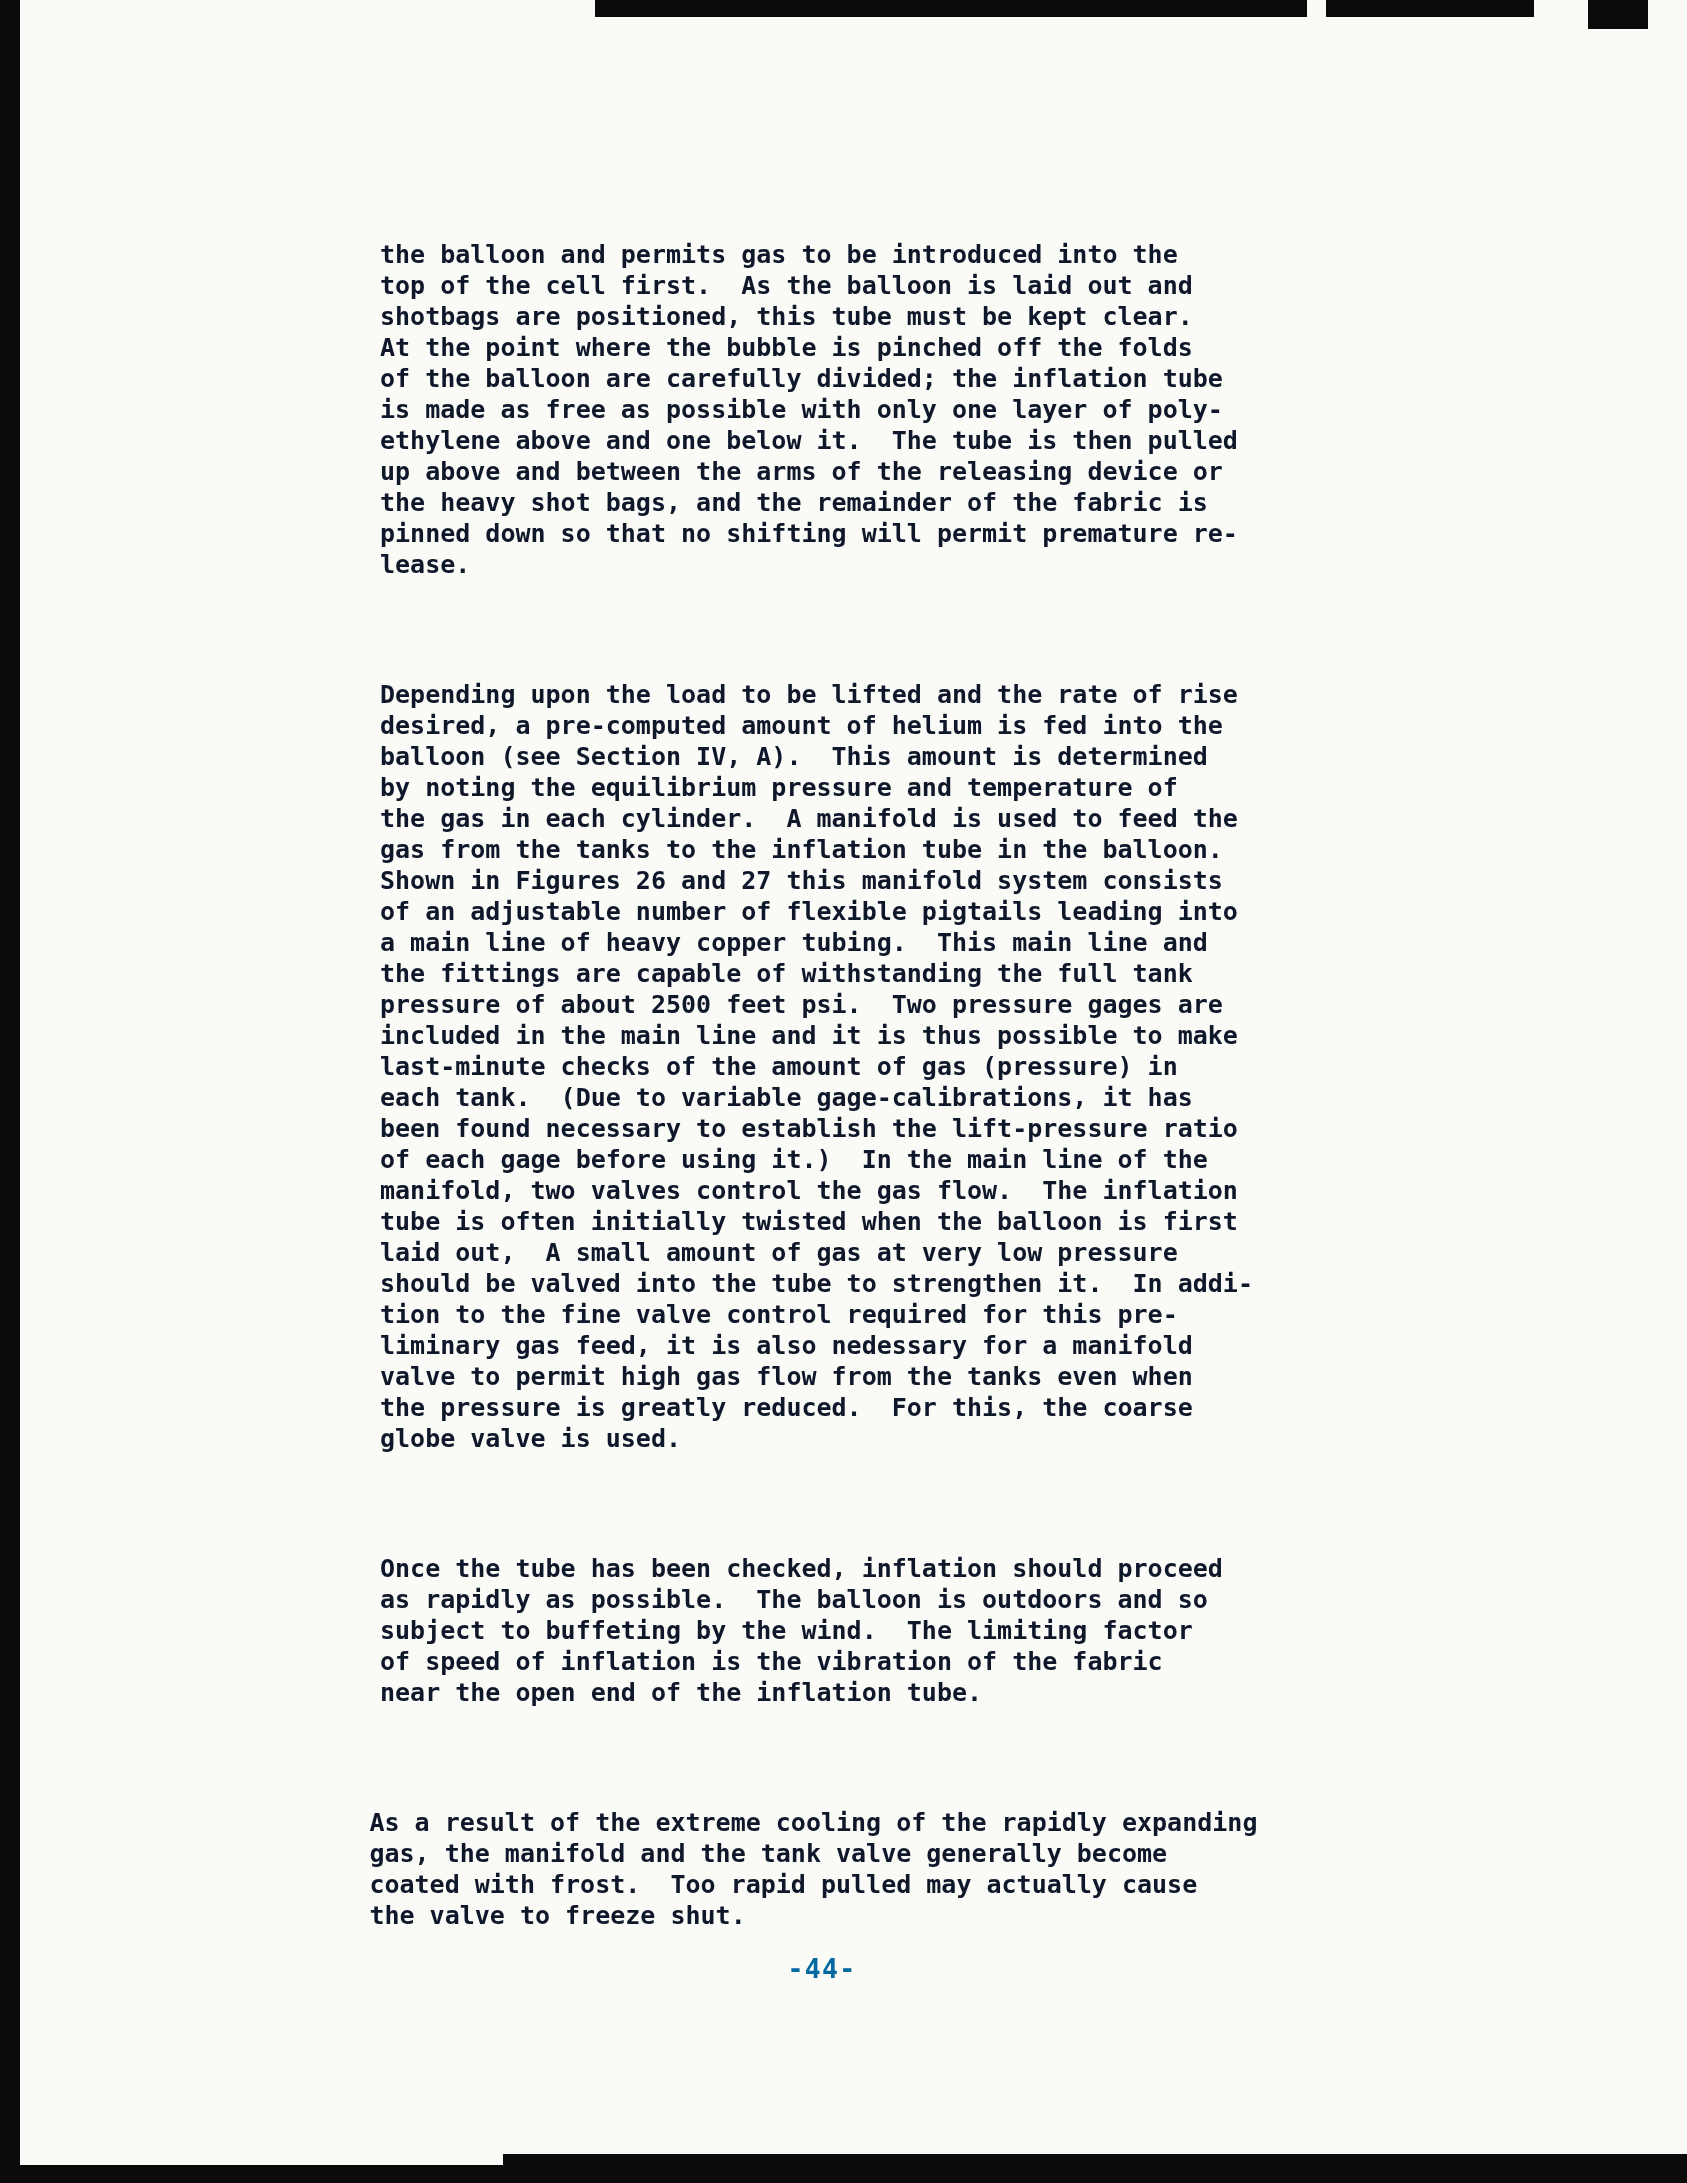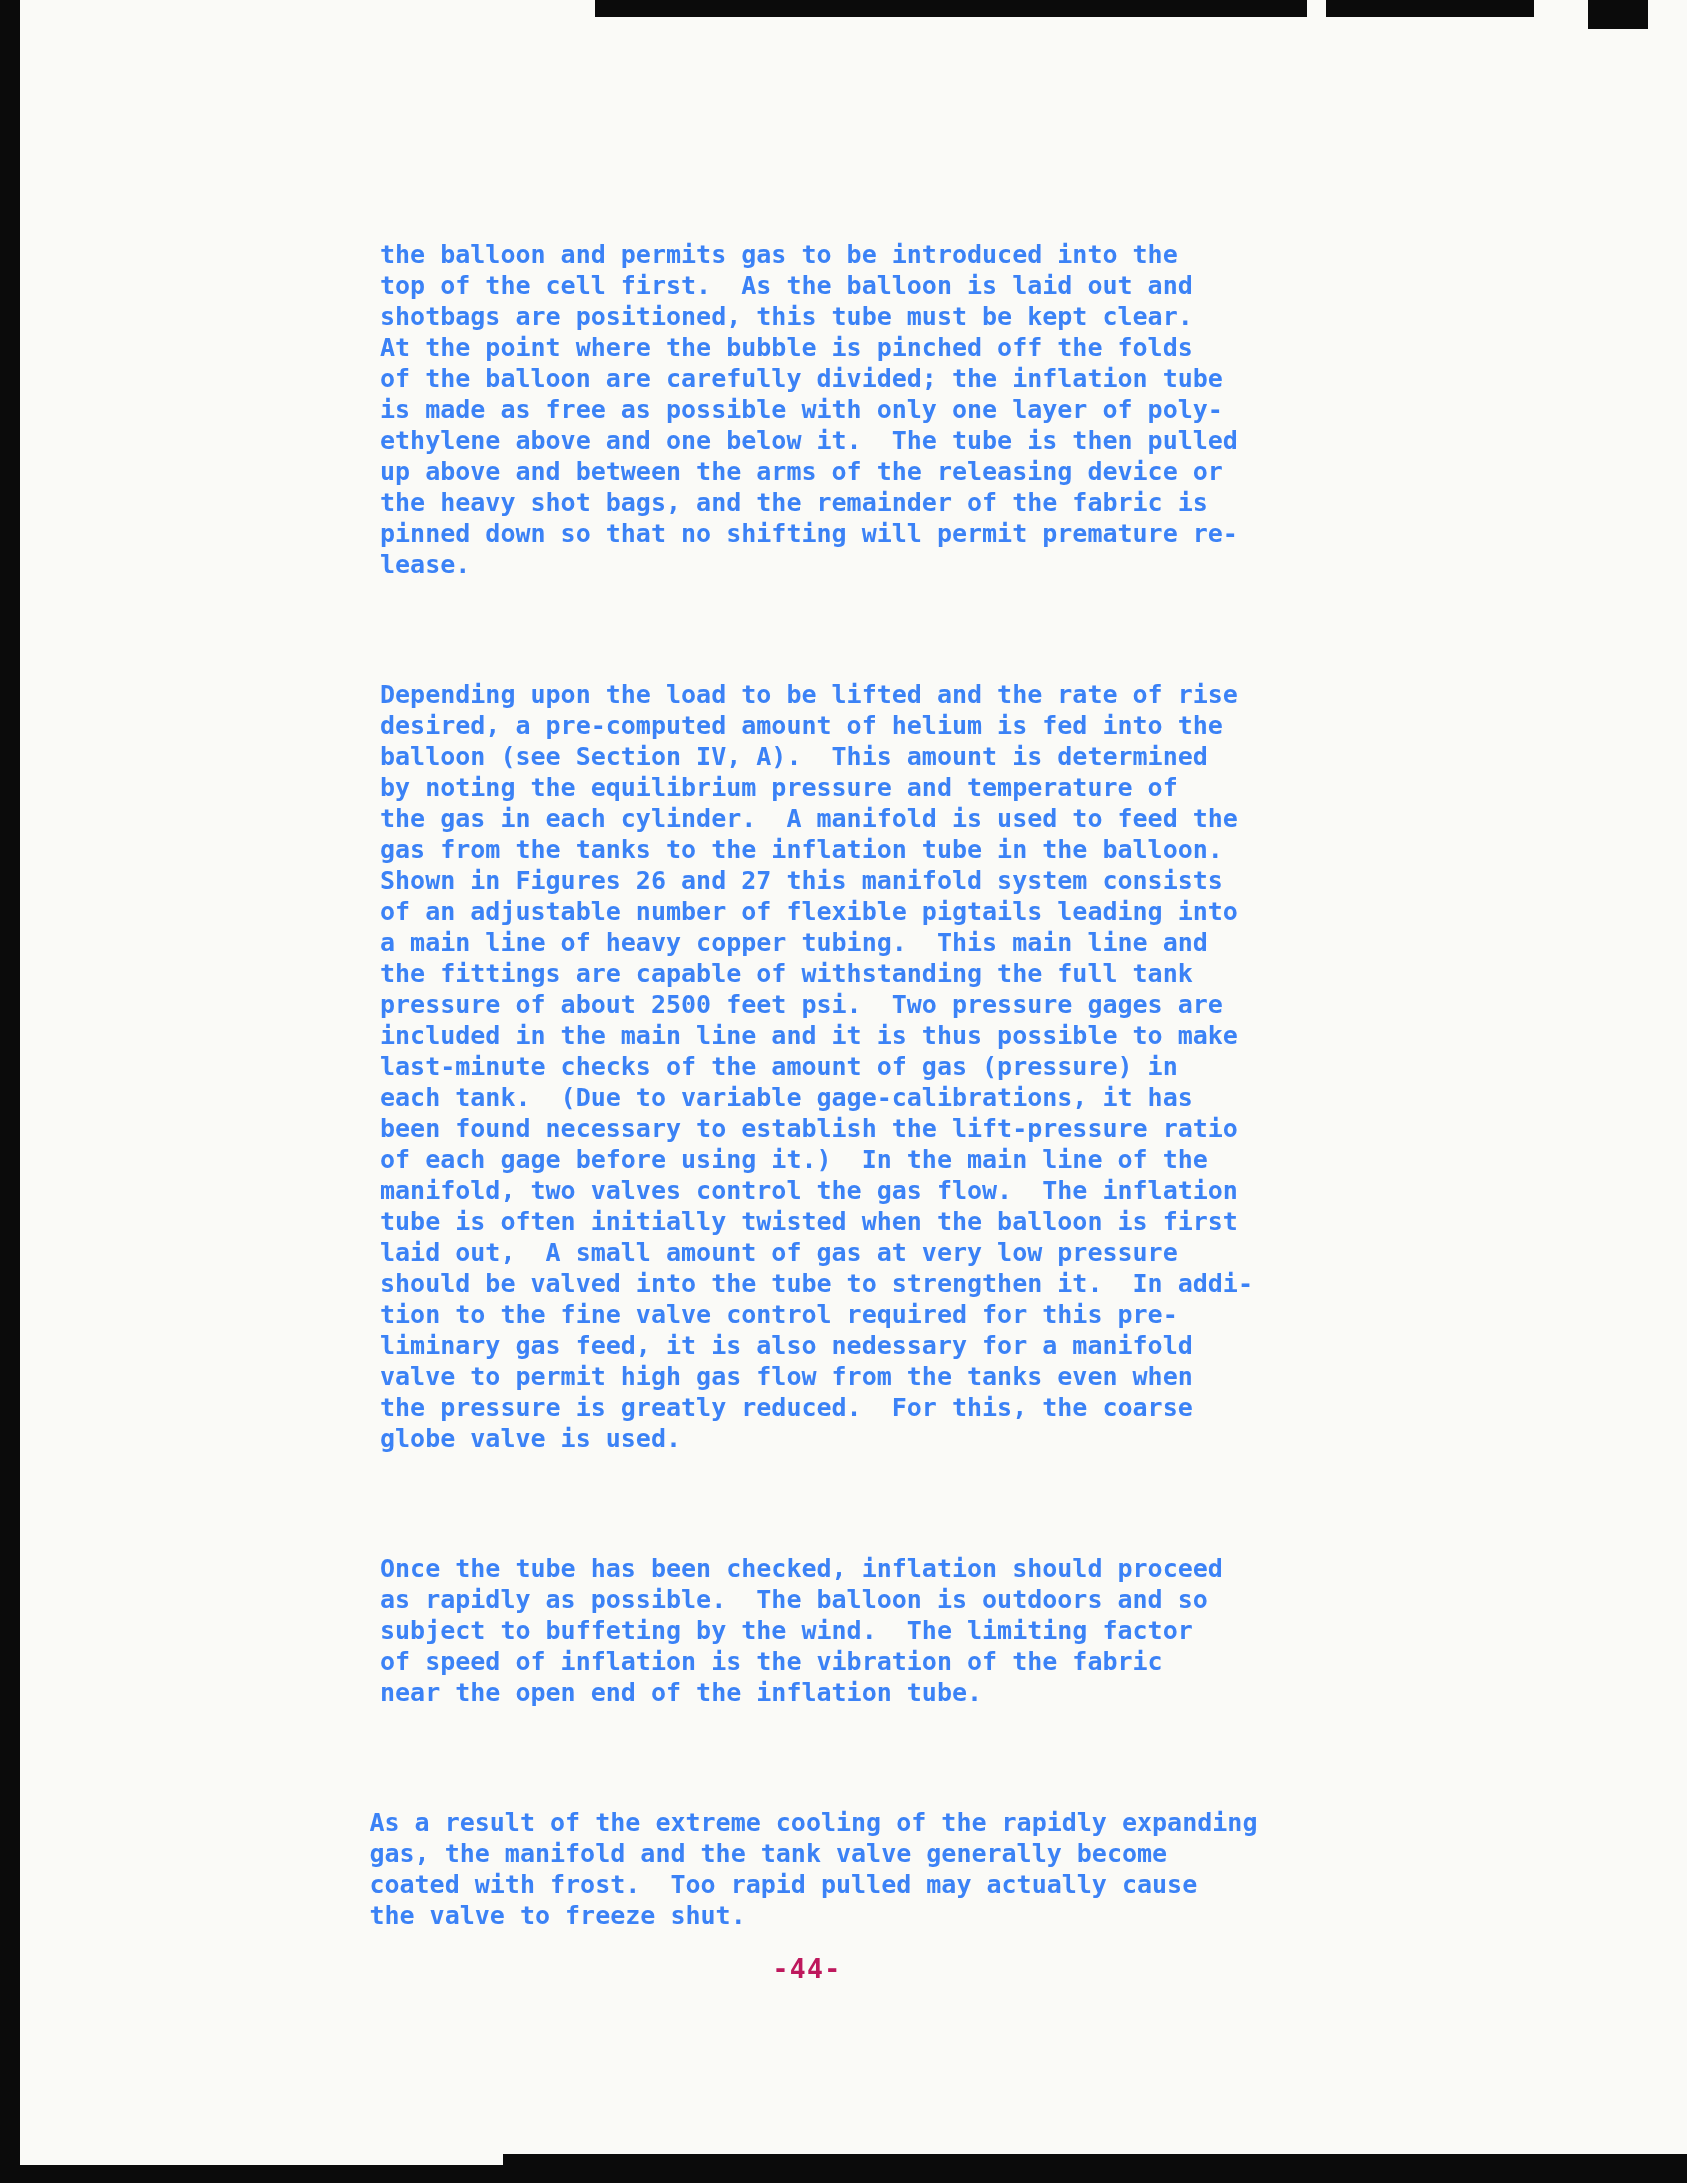--- a/index.html
+++ b/index.html
@@ -25,37 +25,37 @@
   .edge-top-notch { left: 1307px; top: 0; width: 18.5px; height: 17px; background:#fafaf7; }
   .edge-top-right { left: 1588px; top: 0; width: 60px; height: 29px; }
   .edge-bottom { left: 503px; top: 2154px; width: 1184px; height: 29px; }
   .edge-bottom-left { left: 0; top: 2165px; width: 509px; height: 18.5px; }
 
   .content {
     position: absolute;
     left: 380px;
     top: 177px;
     width: 979px;
-    color: #3b82f6;
+    color: #0f172a;
     font-size: 25px;
     line-height: 31px;
     font-weight: bold;
     white-space: pre;
     letter-spacing: 0px;
   }
   .para { margin: 0 0 37px 0; }
   .para-4 { margin-left: -10.6px; }
 
   .pagenum {
     position: absolute;
-    left: 377px;
+    left: 392px;
     top: 1953px;
     width: 860px;
     text-align: center;
-    color: #be185d;
+    color: #0369a1;
     font-size: 26.5px;
     font-weight: bold;
     letter-spacing: 1.3px;
   }
 </style>
 </head>
 <body>
 
 <div class="page">
 

